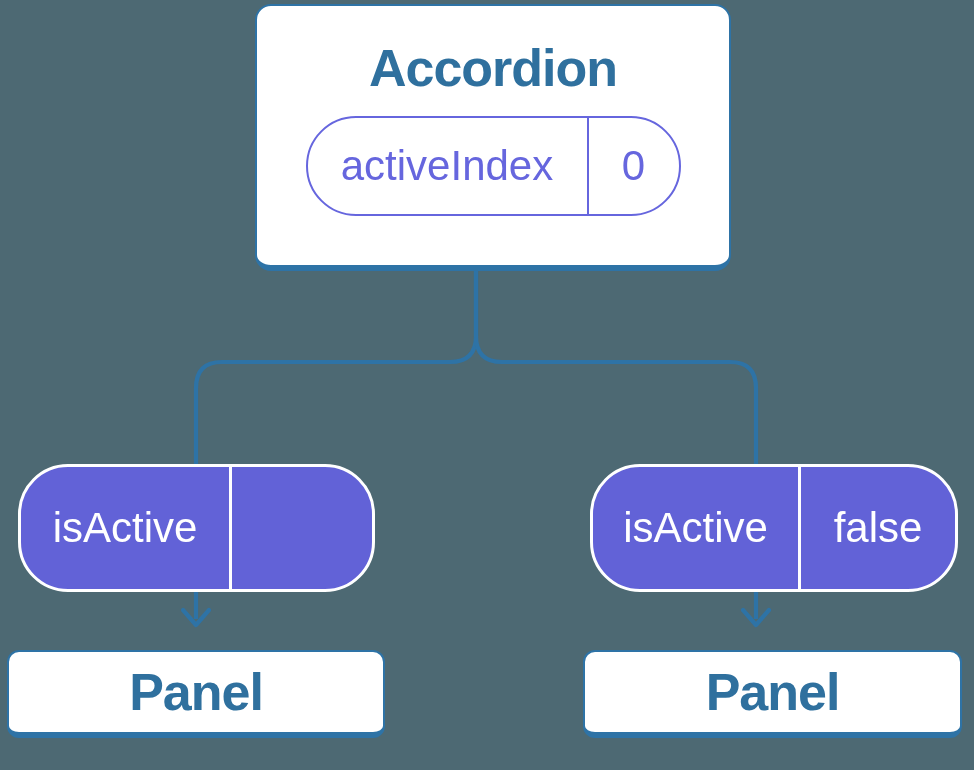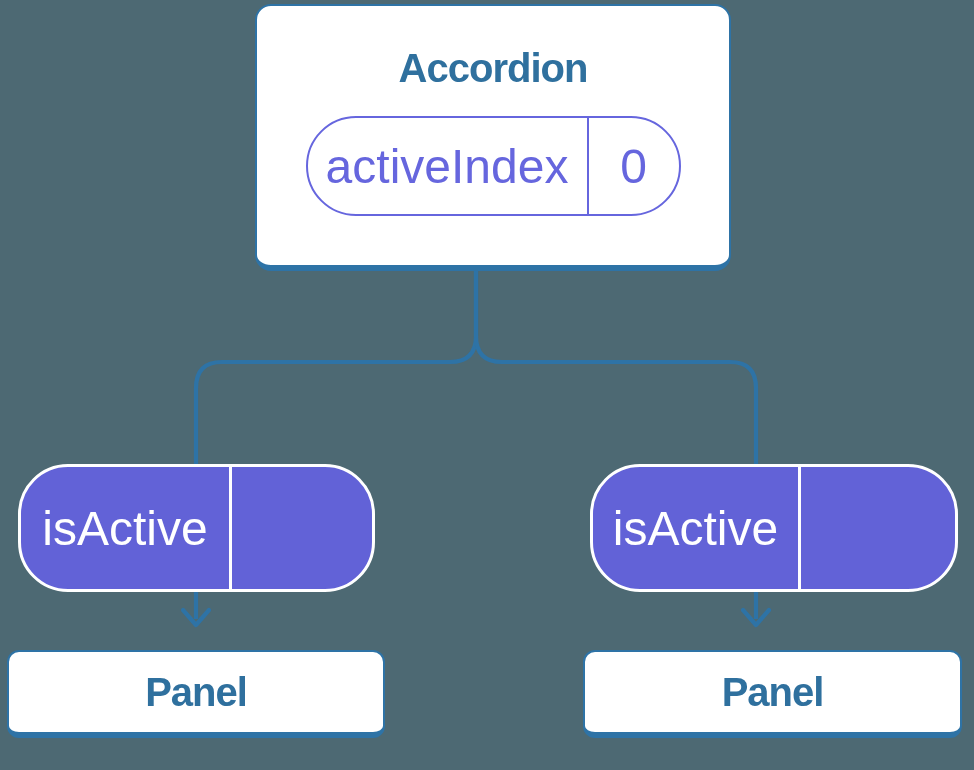--- a/index.html
+++ b/index.html
@@ -39,38 +39,38 @@
     stroke-linejoin:round;
   }
   .card{
     position:absolute;
     background:var(--white);
     border:2px solid var(--card-border-blue);
     border-bottom-width:6px;
     z-index:2;
   }
   .card-title{
-    font-size:40px;
+    font-size:52px;
     font-weight:700;
     letter-spacing:-1px;
     color:var(--title-blue);
     text-align:center;
     line-height:48px;
   }
   .accordion-card{
     left:255px;top:4px;
     width:476px;height:267px;
     border-radius:16px;
     padding-top:38px;
   }
   .prop-pill{
     display:flex;
     align-items:stretch;
     overflow:hidden;
-    font-size:48px;
+    font-size:42px;
   }
   .prop-pill .segment{
     display:flex;
     align-items:center;
     justify-content:center;
   }
   .prop-pill.outlined{
     width:375px;height:100px;
     margin:24px auto 0;
     border:2px solid var(--purple-accent);
@@ -131,20 +131,21 @@
   </div>
 
   <div class="prop-pill solid pill-left">
     <span class="segment seg-name">isActive</span>
     <span class="divider"></span>
   </div>
 
   <div class="prop-pill solid pill-right">
     <span class="segment seg-name">isActive</span>
     <span class="divider"></span>
+    <span class="segment seg-value">false</span>
   </div>
 
   <div class="card panel-card panel-left">
     <div class="card-title">Panel</div>
   </div>
 
   <div class="card panel-card panel-right">
     <div class="card-title">Panel</div>
   </div>
 

